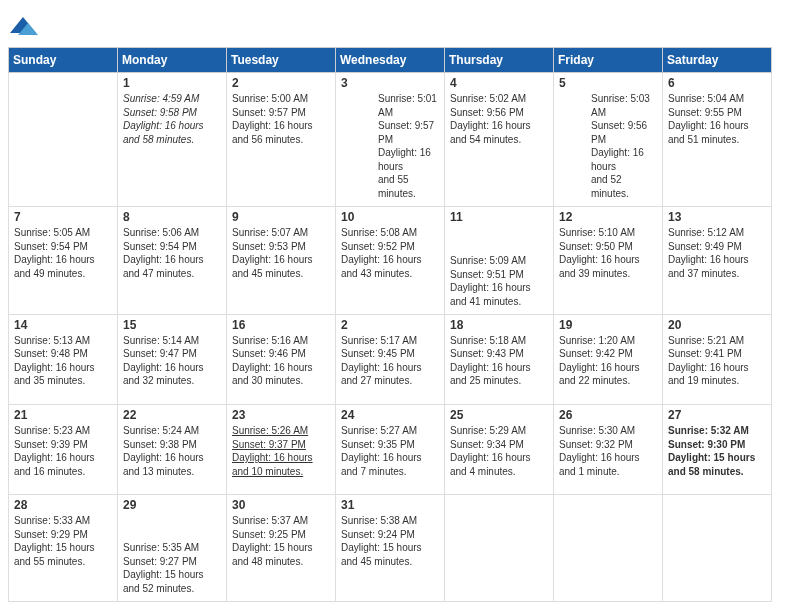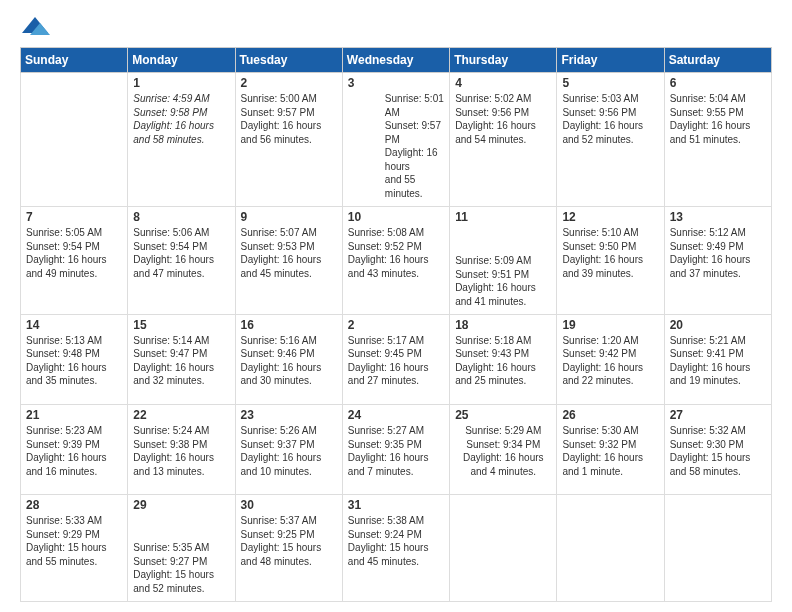--- a/index.html
+++ b/index.html
@@ -6,21 +6,21 @@
     body {
       width: 792px;
       height: 612px;
       font-family: Arial, sans-serif;
       background: #fff;
       overflow: hidden;
     }
     .page {
       width: 792px;
       height: 612px;
-      padding: 15px 20px 10px 20px;
+      padding: 15px 20px 10px 8px;
       display: flex;
       flex-direction: column;
       border-radius: 16px;
     }
     .header {
       display: flex;
       justify-content: space-between;
       align-items: flex-start;
       margin-bottom: 8px;
     }
@@ -148,21 +148,21 @@
           </td>
           <td>
             <span class="day-number">4</span>
             <div class="cell-content" style="white-space: pre-line;">Sunrise: 5:02 AM
 Sunset: 9:56 PM
 Daylight: 16 hours
 and 54 minutes.</div>
           </td>
           <td>
             <span class="day-number">5</span>
-            <div class="cell-content" style="white-space: pre-line;">Sunrise: 5:03 AM
+            <div class="cell-content" style="white-space: pre-line; margin-left: 32px;">Sunrise: 5:03 AM
 Sunset: 9:56 PM
 Daylight: 16 hours
 and 52 minutes.</div>
           </td>
           <td>
             <span class="day-number">6</span>
             <div class="cell-content" style="white-space: pre-line;">Sunrise: 5:04 AM
 Sunset: 9:55 PM
 Daylight: 16 hours
 and 51 minutes.</div>
@@ -280,49 +280,49 @@
           </td>
           <td>
             <span class="day-number">22</span>
             <div class="cell-content" style="white-space: pre-line;">Sunrise: 5:24 AM
 Sunset: 9:38 PM
 Daylight: 16 hours
 and 13 minutes.</div>
           </td>
           <td>
             <span class="day-number">23</span>
-            <div class="cell-content" style="white-space: pre-line;">Sunrise: 5:26 AM
+            <div class="cell-content" style="white-space: pre-line; text-decoration: underline;">Sunrise: 5:26 AM
 Sunset: 9:37 PM
 Daylight: 16 hours
 and 10 minutes.</div>
           </td>
           <td>
             <span class="day-number">24</span>
             <div class="cell-content" style="white-space: pre-line;">Sunrise: 5:27 AM
 Sunset: 9:35 PM
 Daylight: 16 hours
 and 7 minutes.</div>
           </td>
           <td>
             <span class="day-number">25</span>
-            <div class="cell-content" style="white-space: pre-line; text-align: center;">Sunrise: 5:29 AM
+            <div class="cell-content" style="white-space: pre-line;">Sunrise: 5:29 AM
 Sunset: 9:34 PM
 Daylight: 16 hours
 and 4 minutes.</div>
           </td>
           <td>
             <span class="day-number">26</span>
             <div class="cell-content" style="white-space: pre-line;">Sunrise: 5:30 AM
 Sunset: 9:32 PM
 Daylight: 16 hours
 and 1 minute.</div>
           </td>
           <td>
             <span class="day-number">27</span>
-            <div class="cell-content" style="white-space: pre-line;">Sunrise: 5:32 AM
+            <div class="cell-content" style="white-space: pre-line; font-weight: bold;">Sunrise: 5:32 AM
 Sunset: 9:30 PM
 Daylight: 15 hours
 and 58 minutes.</div>
           </td>
         </tr>
         <tr>
           <td>
             <span class="day-number">28</span>
             <div class="cell-content" style="white-space: pre-line;">Sunrise: 5:33 AM
 Sunset: 9:29 PM

